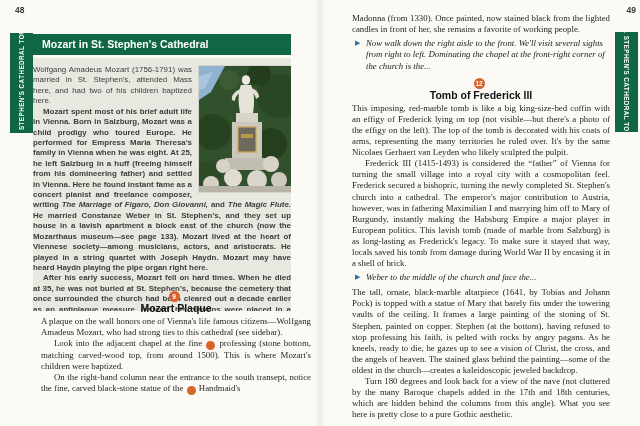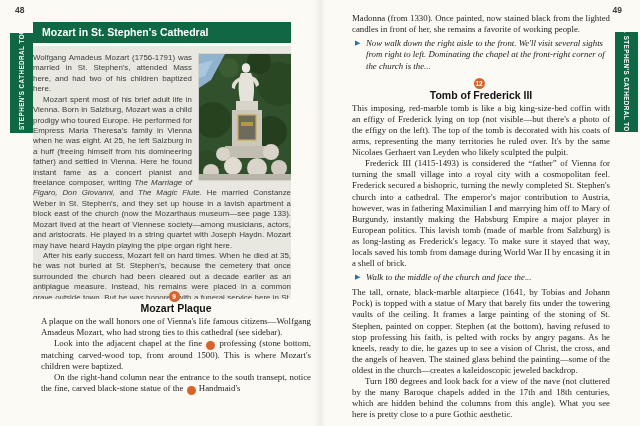--- a/index.html
+++ b/index.html
@@ -7,38 +7,38 @@
     width:640px;height:426px;position:relative;overflow:hidden;
     background:#fbfaf5;
     font-family:"Liberation Serif", serif;
     color:#222;
     -webkit-font-smoothing:antialiased;
   }
   .gutter{position:absolute;left:314px;top:0;width:12px;height:426px;
     background:linear-gradient(90deg,rgba(0,0,0,0),rgba(0,0,0,0.05),rgba(0,0,0,0));}
   .pagenum{position:absolute;top:5px;font:bold 8.5px "Liberation Sans",sans-serif;color:#3a3a3a;}
   #pagenum-left{left:15px;}
-  #pagenum-right{right:18px;}
+  #pagenum-right{right:4px;}
   .tab{position:absolute;width:23px;height:100px;background:#0f6843;
     display:flex;align-items:center;justify-content:center;overflow:hidden;}
   .tab-left{left:10px;top:33px;}
   .tab-right{right:2px;top:32px;}
   .tab span{writing-mode:vertical-rl;white-space:nowrap;
     font:bold 6.3px "Liberation Sans",sans-serif;color:#fff;letter-spacing:.45px;}
   .tab-left span{transform:rotate(180deg);}
 
   
-  .sidebar{position:absolute;left:33px;top:22px;width:258px;}
+  .sidebar{position:absolute;left:33px;top:34px;width:258px;}
   .sidebar-title{background:#0f6843;color:#fff;
     font:bold 10.5px "Liberation Sans",sans-serif;padding:4px 9px 5px;}
   .sidebar-body{background:#e8e8e1;padding:7px 0 8px;height:238px;overflow:hidden;margin-top:3px;}
   .photo{float:right;width:92px;height:126px;margin:1px 0 5px 7px;
     box-shadow:0 0 0 1px rgba(0,0,0,0.08);}
   .sidebar-para{margin:0;font:7.9px/1.32 "Liberation Sans",sans-serif;color:#3c3c3c;text-align:justify;}
-  .sidebar-para.indent{text-indent:10px;}
+  .sidebar-para.indent{text-indent:10px;font-weight:bold;}
 
   
   #left-main{position:absolute;left:33px;top:285px;width:270px;margin-left:8px;}
   #right-main{position:absolute;left:352px;top:13px;width:258px;}
   .section h3{font:bold 10.5px "Liberation Sans",sans-serif;color:#131313;
     margin:6px 0 2px;display:flex;align-items:center;flex-direction:column;}
   .badge{flex:0 0 auto;width:11px;height:11px;border-radius:50%;background:#d9632d;color:#fff;
     font:bold 6.5px/11px "Liberation Sans",sans-serif;text-align:center;margin-right:4px;}
   .badge-inline{display:inline-block;width:9px;height:9px;border-radius:50%;background:#d9632d;
     color:#fff;font:bold 5.5px/9px "Liberation Sans",sans-serif;text-align:center;
@@ -124,19 +124,19 @@
 <div id="right-main">
     <p class="para"><span class="b">Madonna</span><span> (from 1330). Once painted, now stained black from the lighted candles in front of her, she remains a favorite of working people.</span></p>
     <p class="direction"><span class="arrow">▶</span><span>Now walk down the right aisle to the front. We'll visit several sights from right to left. Dominating the chapel at the front-right corner of the church is the...</span></p>
     <div class="section">
       <h3>
         <span class="badge">12</span>
         <span>Tomb of Frederick III</span>
       </h3>
       <p class="para"><span>This imposing, red-marble tomb is like a big king-size-bed coffin with an effigy of Frederick lying on top (not visible—but there's a photo of the effigy on the left). The top of the tomb is decorated with his coats of arms, representing the many territories he ruled over. It's by the same Nicolaes Gerhaert van Leyden who likely sculpted the pulpit.</span></p>
       <p class="para indent"><span>Frederick III (1415-1493) is considered the “father” of Vienna for turning the small village into a royal city with a cosmopolitan feel. Frederick secured a bishopric, turning the newly completed St. Stephen's church into a cathedral. The emperor's major contribution to Austria, however, was in fathering Maximilian I and marrying him off to Mary of Burgundy, instantly making the Habsburg Empire a major player in European politics. This lavish tomb (made of marble from Salzburg) is as long-lasting as Frederick's legacy. To make sure it stayed that way, locals saved his tomb from damage during World War II by encasing it in a shell of brick.</span></p>
-      <p class="direction"><span class="arrow">▶</span><span>Walk to the middle of the church and face the...</span></p>
+      <p class="direction"><span class="arrow">▶</span><span>Weber to the middle of the church and face the...</span></p>
     </div>
     <div class="section">
       <p class="para"><span>The tall, ornate, black-marble altarpiece (1641, by Tobias and Johann Pock) is topped with a statue of Mary that barely fits under the towering vaults of the ceiling. It frames a large painting of the stoning of St. Stephen, painted on copper. Stephen (at the bottom), having refused to stop professing his faith, is pelted with rocks by angry pagans. As he kneels, ready to die, he gazes up to see a vision of Christ, the cross, and the angels of heaven. The stained glass behind the painting—some of the oldest in the church—creates a kaleidoscopic jeweled backdrop.</span></p>
       <p class="para indent"><span>Turn 180 degrees and look back for a view of the nave (not cluttered by the many Baroque chapels added in the 17th and 18th centuries, which are hidden behind the columns from this angle). What you see here is pretty close to a pure Gothic aesthetic.</span></p>
     </div>
   </div>
 
 </body></html>

